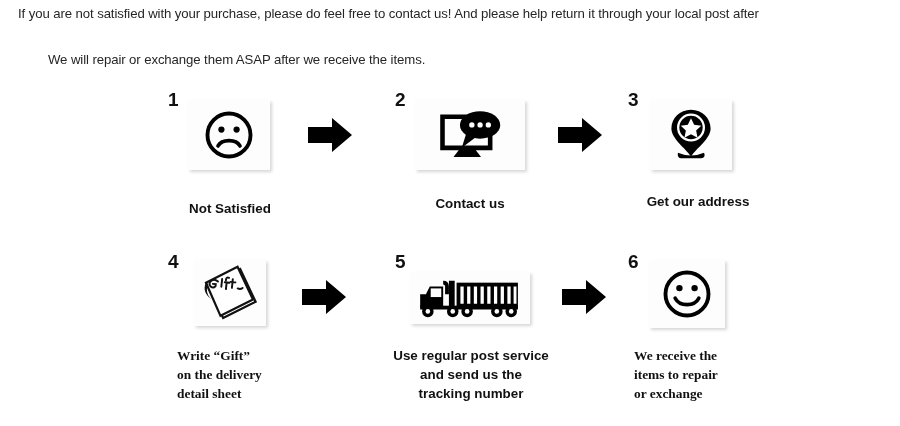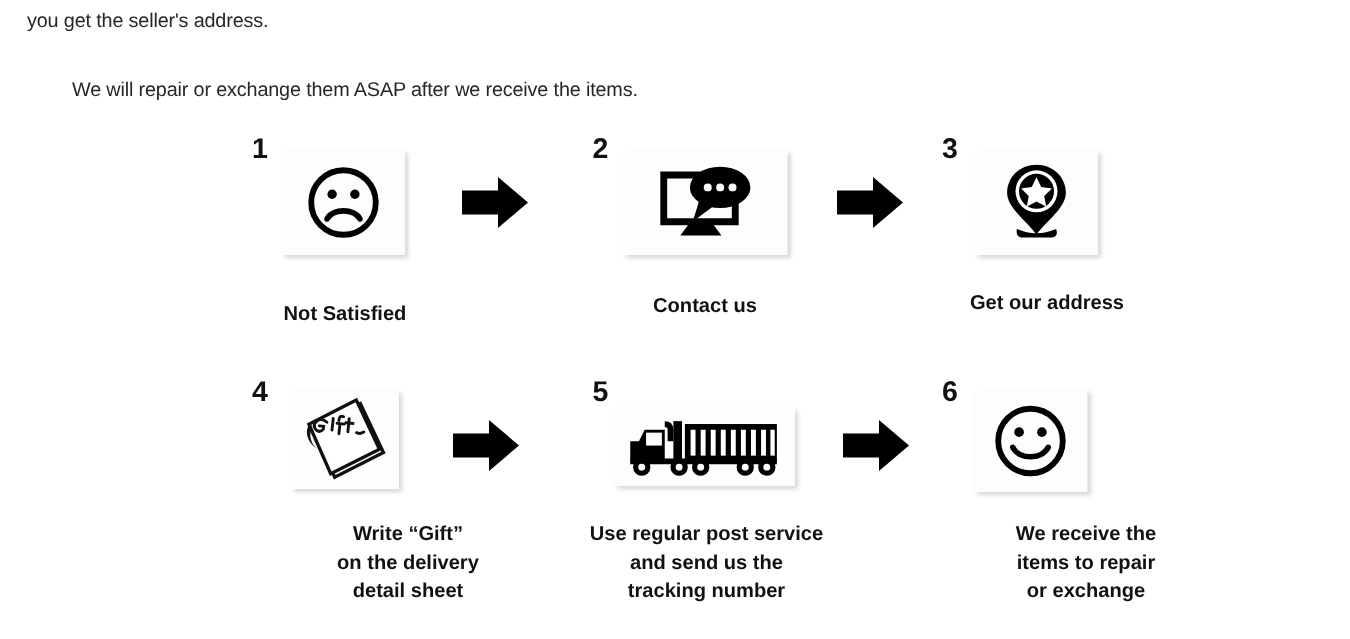--- a/index.html
+++ b/index.html
@@ -65,42 +65,42 @@
 
   .caption {
     position: absolute;
     font-size: 13.4px;
     font-weight: 700;
     line-height: 19px;
     color: #111;
     white-space: pre-line;
   }
   .caption.center { text-align: center; }
-  .caption.left   { text-align: center; }
+  .caption.left   { text-align: left; font-family: Liberation Serif, serif; }
 
   
   .arrow {
     position: absolute;
   }
   .arrow svg { display: block; }
 
   
   #step-1 { left: 168px;  top: 88px; }
   #step-2 { left: 395px;  top: 88px; }
   #step-3 { left: 628px;  top: 88px; }
   
   #step-4 { left: 168px;  top: 250px; }
   #step-5 { left: 395px;  top: 250px; }
   #step-6 { left: 628px;  top: 250px; }
 </style>
 </head>
 <body>
 
 <div class="intro" id="intro-p1">
-  <div class="intro-line">you get the seller's address.</div>
+  <div class="intro-line">If you are not satisfied with your purchase, please do feel free to contact us! And please help return it through your local post after</div>
 </div>
 <div class="intro" id="intro-p2">
   <div class="intro-line">We will repair or exchange them ASAP after we receive the items.</div>
 </div>
 
 <div class="steps">
 
   <div class="step" id="step-1">
     <div class="step-num" style="left:0px; top:2px;">1</div>
     <div class="icon-box" style="left:20px; top:12px; width:82px; height:70px;">

